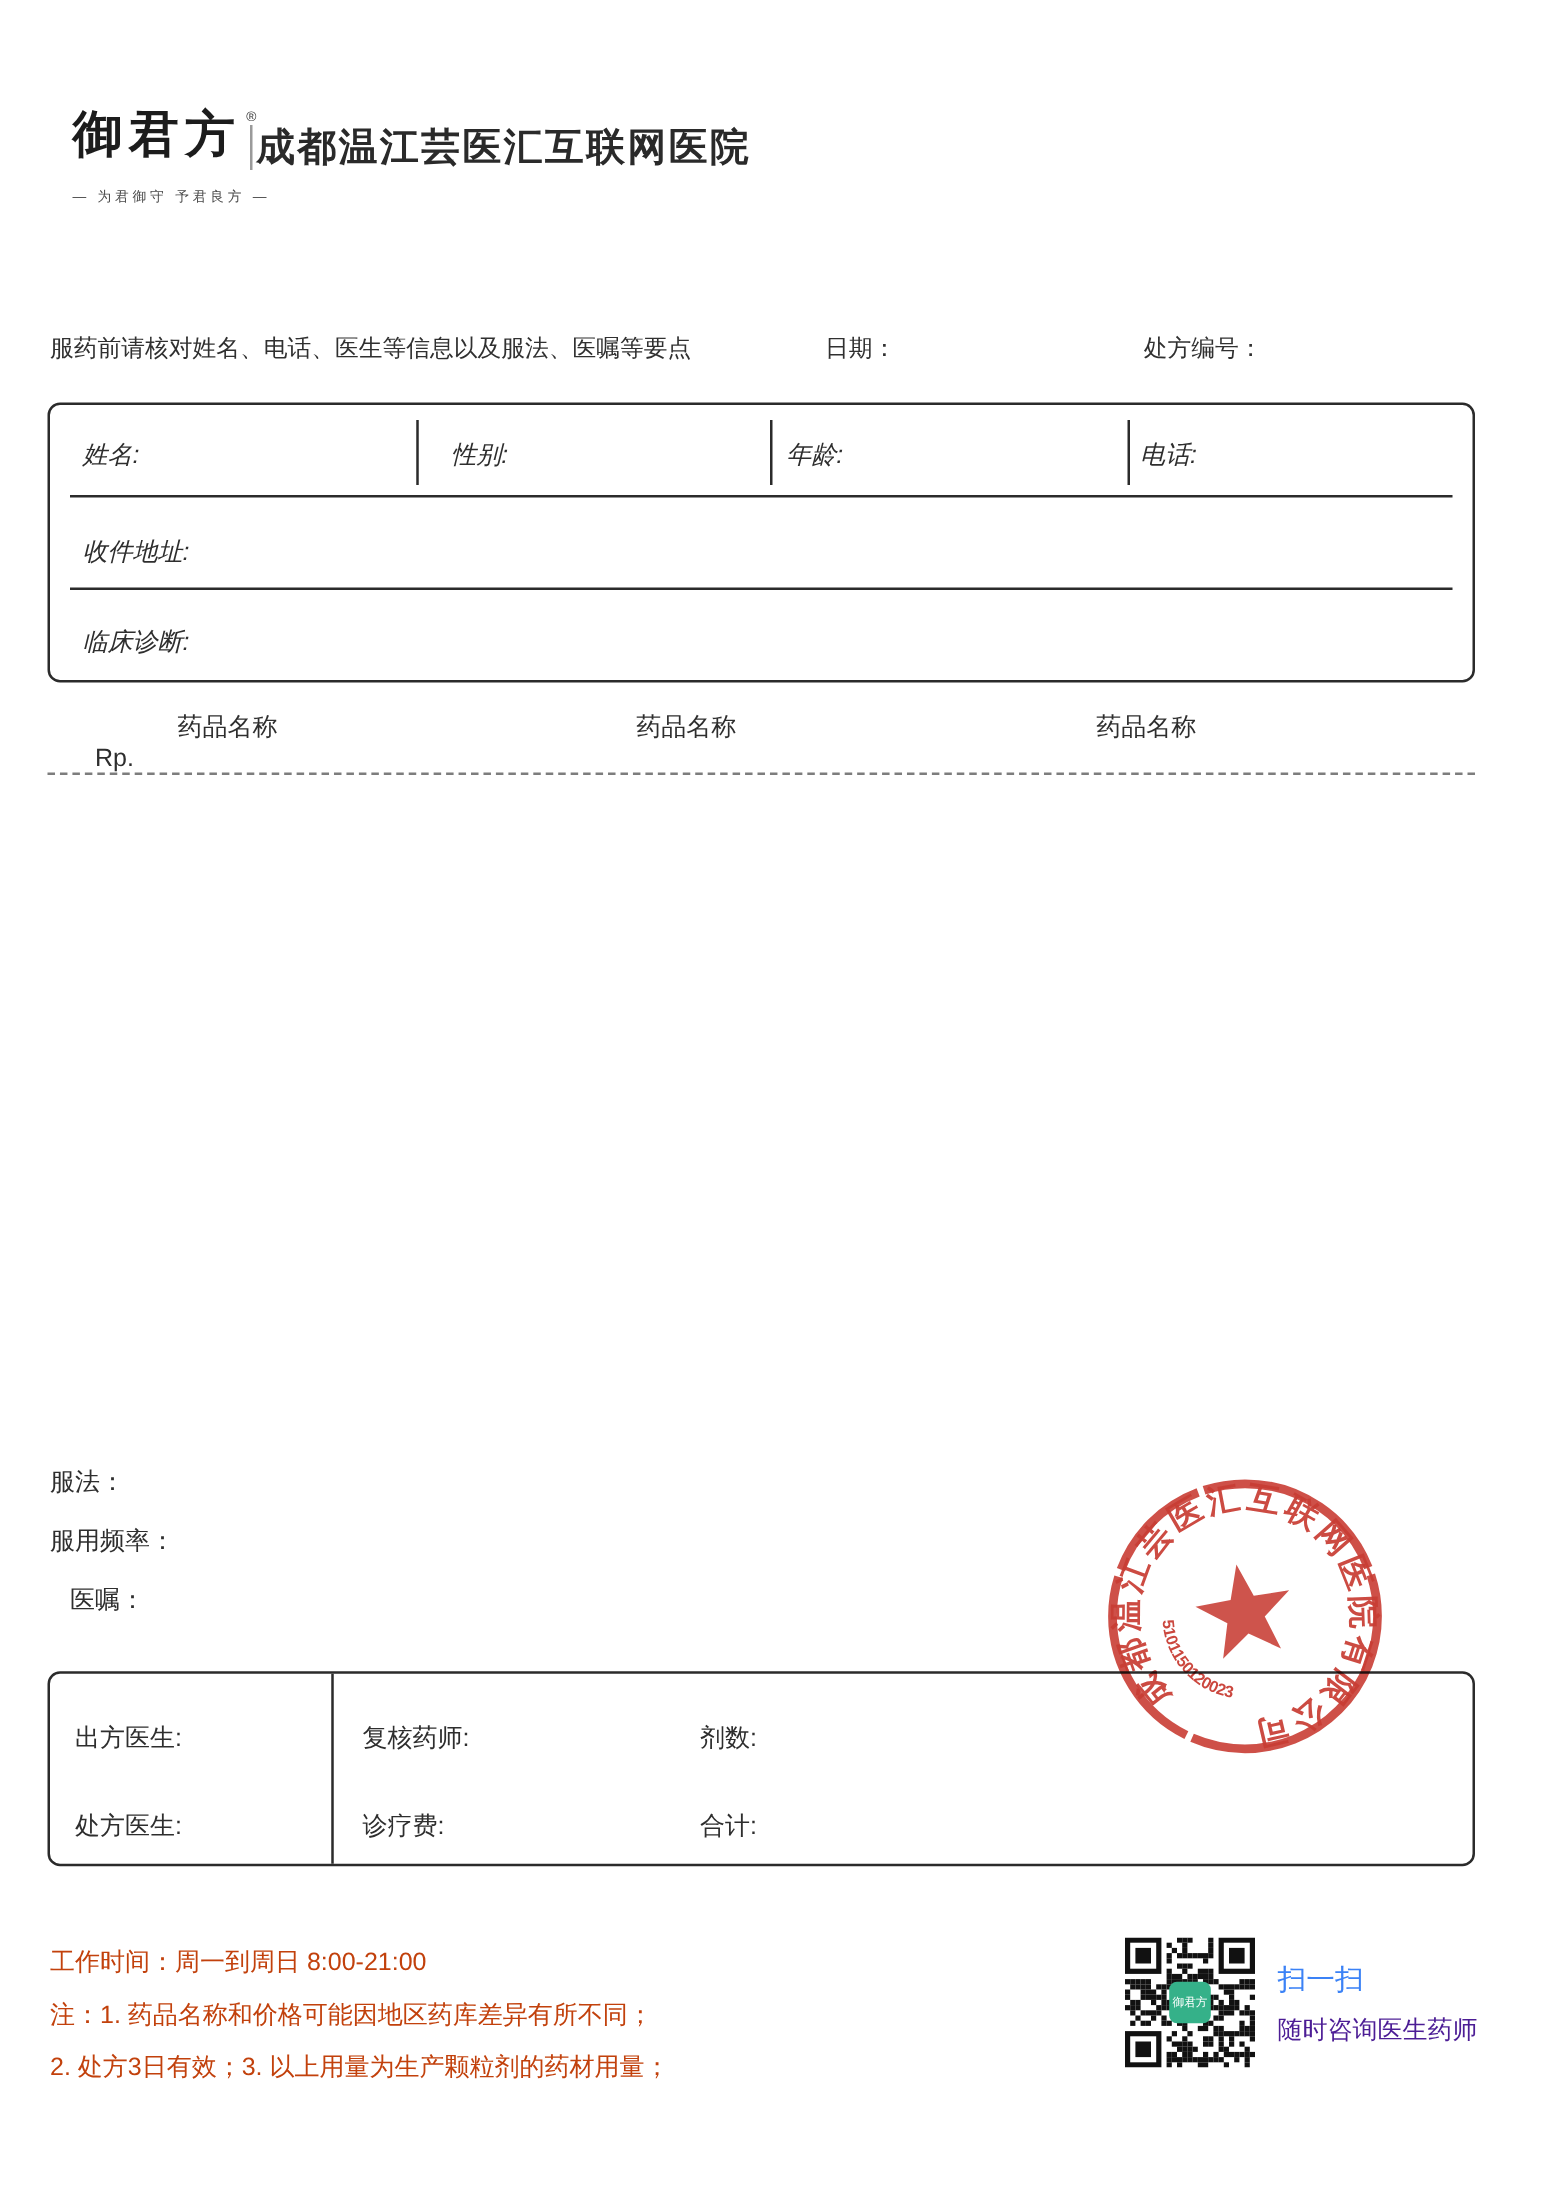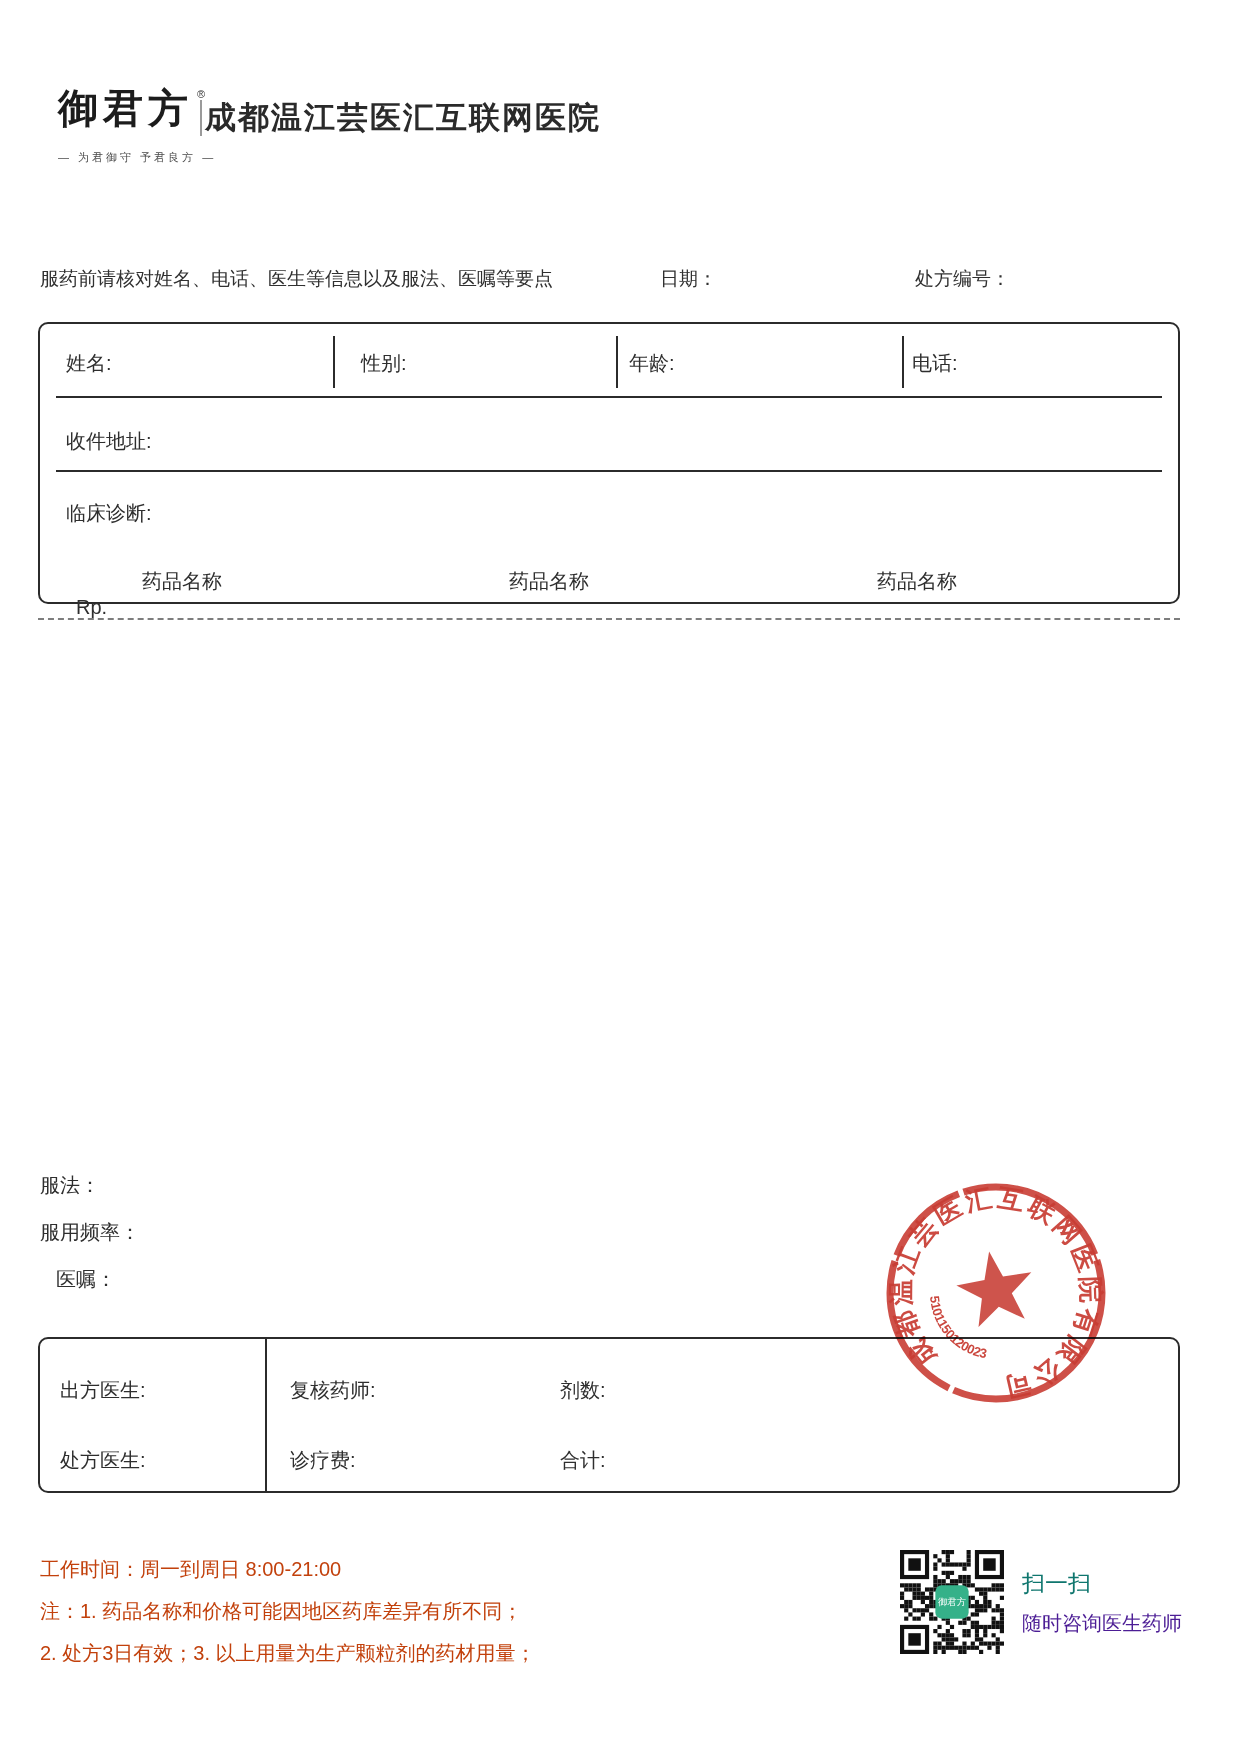--- a/index.html
+++ b/index.html
@@ -24,21 +24,21 @@
   .hline{position:absolute;height:2px;background:#2b2b2b;}
 
   .dashed{border-top:2px dashed #7d7d7d;}
 
   .stamp{mix-blend-mode:multiply;opacity:.9;}
   .ring-char{font-size:26px;font-weight:700;fill:currentColor;opacity:.93;
              font-family:"Liberation Sans","DejaVu Sans",sans-serif;text-anchor:middle;}
   .serial-digit{font-size:13px;font-weight:700;fill:currentColor;opacity:.95;text-anchor:middle;}
 
   .note-text{font-size:20px;color:#c2410c;white-space:nowrap;}
-  .scan-big{font-size:23px;color:#0f766e;}
+  .scan-big{font-size:23px;color:#3b82f6;}
   .scan-small{font-size:20px;color:#4c1d95;}
 </style>
 </head>
 <body>
 
 <div class="page">
 
   <div class="abs" style="left:58px;top:88px;">
     <div style="display:flex;align-items:flex-start;">
       <span class="logo-text">御君方</span>
@@ -49,21 +49,21 @@
     </div>
     <div class="tagline" style="margin-top:14px;">— 为君御守 予君良方 —</div>
   </div>
 
   <div class="abs notice" style="left:40px;top:266px;">服药前请核对姓名、电话、医生等信息以及服法、医嘱等要点</div>
 
   <div class="abs hospital-title" style="left:205px;top:97px;">成都温江芸医汇互联网医院</div>
   <div class="abs notice" style="left:660px;top:266px;">日期：</div>
   <div class="abs notice" style="left:915px;top:266px;">处方编号：</div>
 
-  <div class="abs box" style="left:38px;top:322px;width:1142px;height:282px;">
+  <div class="abs box" style="left:38px;top:322px;width:1142px;height:224px;font-style:italic;">
     <span class="lbl abs" style="left:26px;top:26px;">姓名:</span>
     <span class="lbl abs" style="left:311px;top:26px;margin-left:10px;">性别:</span>
     <span class="lbl abs" style="left:589px;top:26px;">年龄:</span>
     <span class="lbl abs" style="left:872px;top:26px;">电话:</span>
     <span class="vdiv" style="left:293px;top:12px;height:52px;"></span>
     <span class="vdiv" style="left:576px;top:12px;height:52px;"></span>
     <span class="vdiv" style="left:862px;top:12px;height:52px;"></span>
     <span class="hline" style="left:16px;right:16px;top:72px;"></span>
     <span class="lbl abs" style="left:26px;top:104px;">收件地址:</span>
     <span class="hline" style="left:16px;right:16px;top:146px;"></span>

